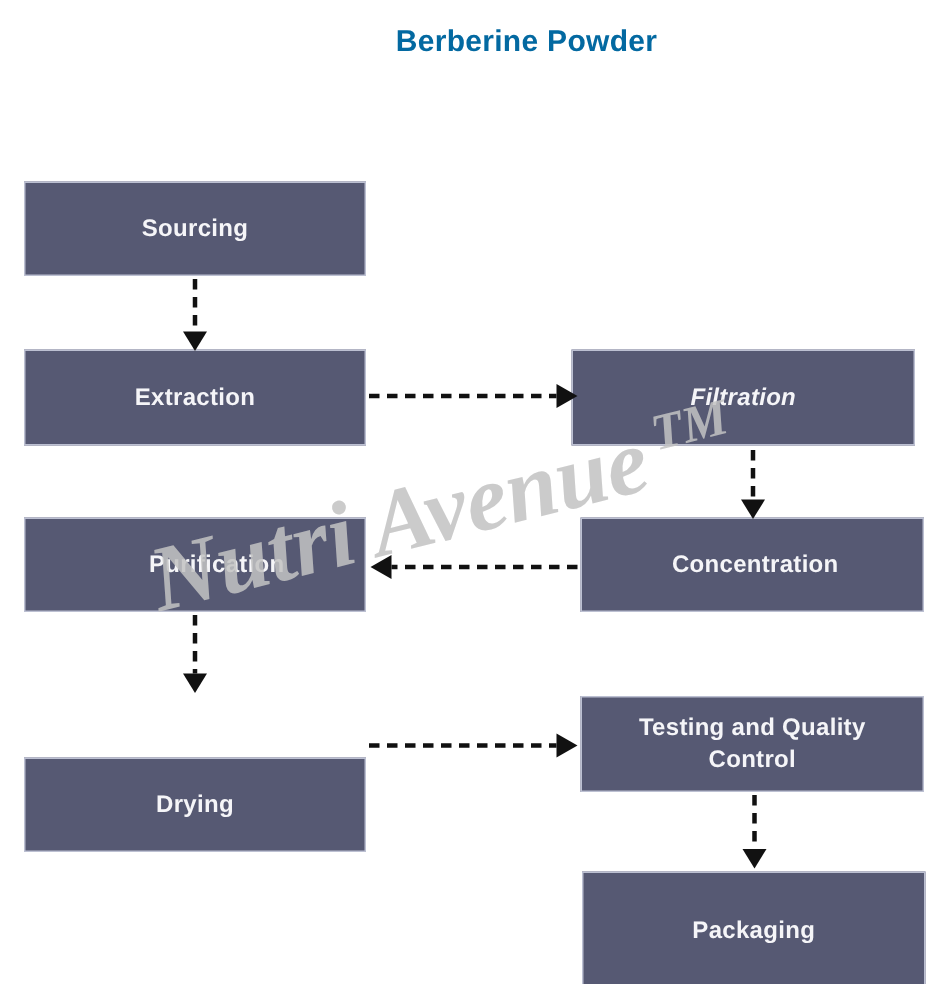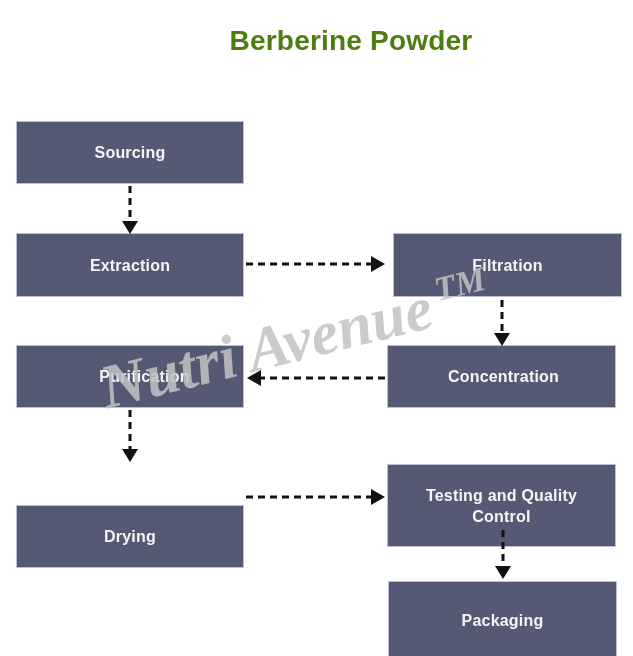--- a/index.html
+++ b/index.html
@@ -11,53 +11,53 @@
   .canvas {
     position: relative;
     width: 633px;
     height: 656px;
     background: #ffffff;
     overflow: hidden;
   }
   .title {
     position: absolute;
     left: 351px;
-    top: 24px;
+    top: 12px;
     transform: translateX(-50%);
     width: 400px;
     text-align: center;
-    font-size: 28px;
+    font-size: 20px;
     line-height: 33px;
     font-weight: 700;
-    color: #4d7c0f;
+    color: #0369a1;
     letter-spacing: 0.2px;
   }
   .node {
     position: absolute;
     background: #565973;
     border: 1px solid #bcc0d2;
     box-sizing: border-box;
     display: flex;
     align-items: center;
     justify-content: center;
     text-align: center;
     color: #f5f5f8;
     font-size: 16px;
     font-weight: 700;
     line-height: 21px;
     letter-spacing: 0.2px;
     padding: 2px 14px;
   }
   .node-sourcing      { left: 16px;  top: 121px; width: 228px; height: 63px; }
   .node-extraction    { left: 16px;  top: 233px; width: 228px; height: 64px; }
-  .node-filtration    { left: 393px; top: 233px; width: 229px; height: 64px; }
+  .node-filtration    { left: 381px; top: 233px; width: 229px; height: 64px; font-style: italic; }
   .node-purification  { left: 16px;  top: 345px; width: 228px; height: 63px; padding-left: 43px; }
   .node-concentration { left: 387px; top: 345px; width: 229px; height: 63px; padding-left: 18px; }
   .node-drying        { left: 16px;  top: 465px; width: 228px; height: 63px; margin-top: 40px; }
-  .node-testing       { left: 387px; top: 464px; width: 229px; height: 83px; }
+  .node-testing       { left: 387px; top: 464px; width: 229px; height: 64px; }
   .node-packaging     { left: 388px; top: 581px; width: 229px; height: 78px; }
   .watermark {
     position: absolute;
     left: 95px;
     top: 290px;
     width: 440px;
     height: 90px;
     transform: rotate(-14deg);
     font-family: "Liberation Serif", serif;
     font-style: italic;

